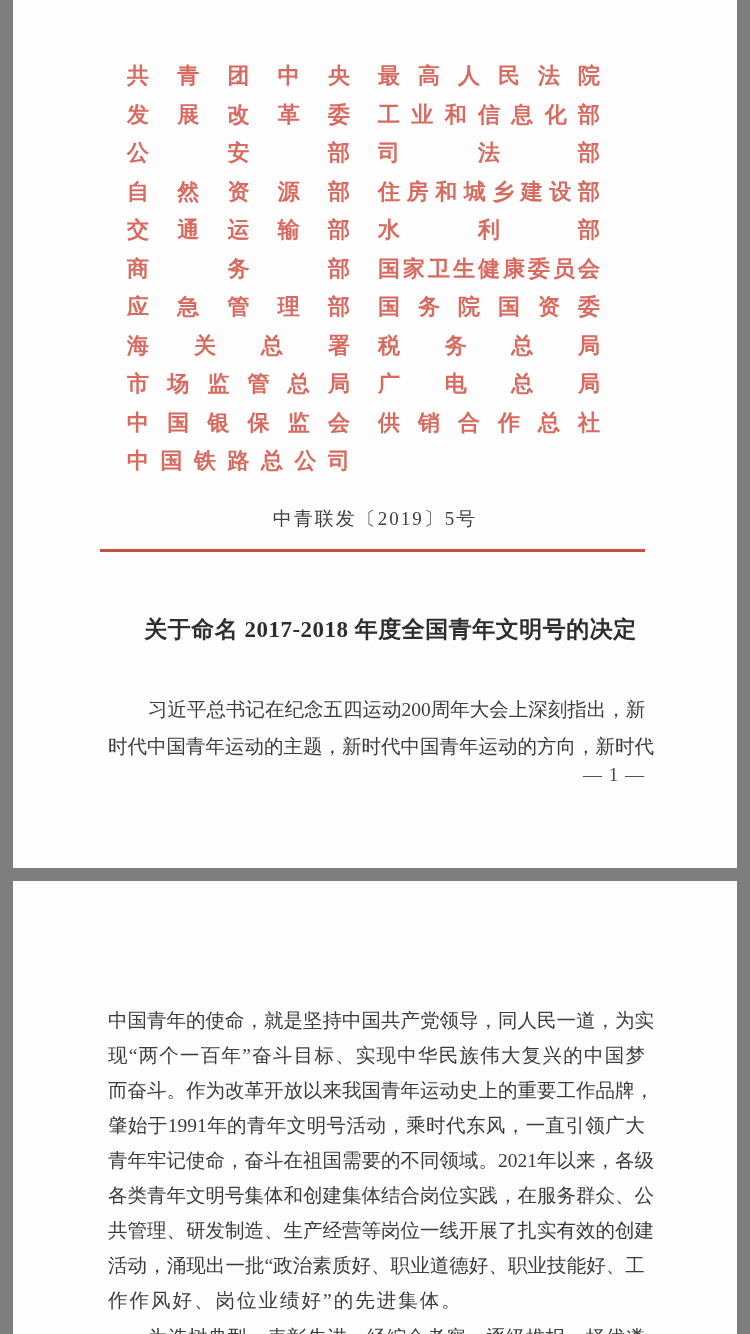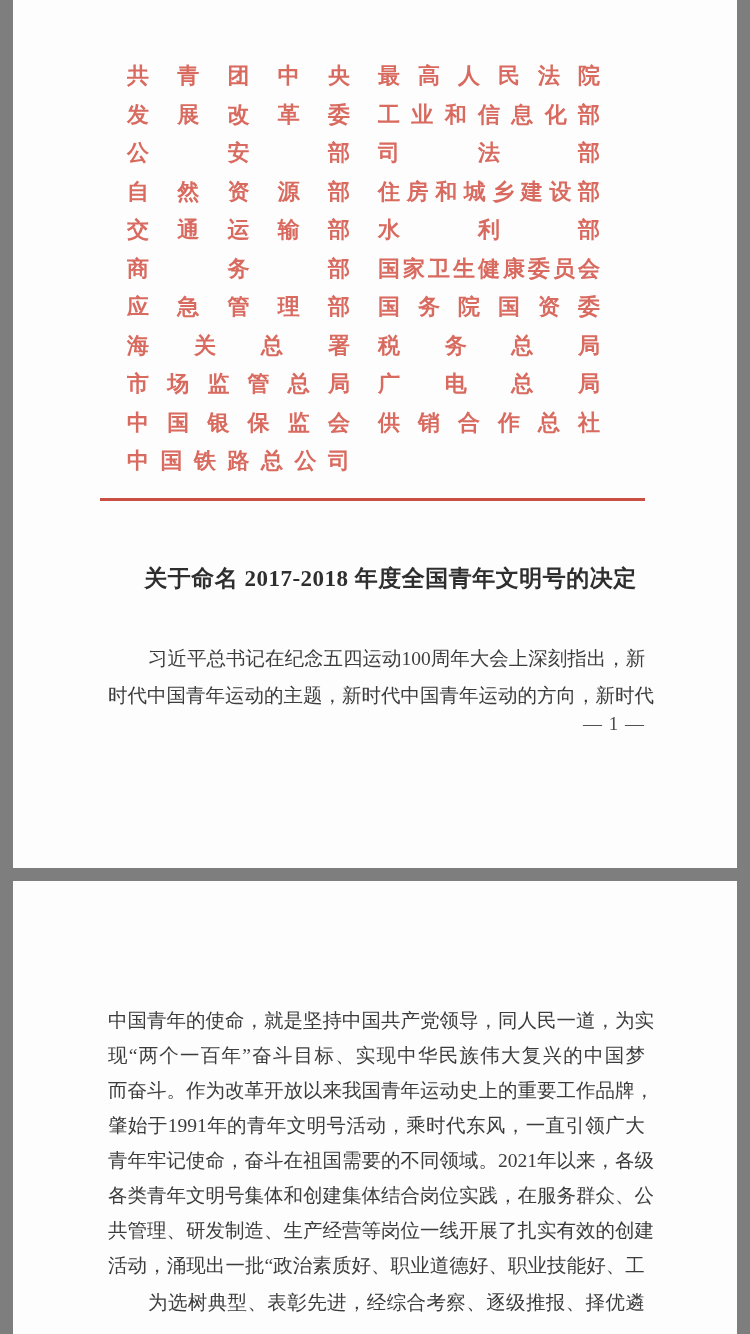--- a/index.html
+++ b/index.html
@@ -273,41 +273,42 @@
             <span>铁</span>
             <span>路</span>
             <span>总</span>
             <span>公</span>
             <span>司</span>
           </span>
         <span class="m-cell m-right"></span>
       </div>
     </div>
 
+    <div class="doc-number">中青联发〔2019〕5号</div>
 
     <div class="red-rule"></div>
 
     <div class="doc-title">关于命名 2017-2018 年度全国青年文明号的决定</div>
 
     <div class="body-block">
       <div class="line indent">
           <span>习</span>
           <span>近</span>
           <span>平</span>
           <span>总</span>
           <span>书</span>
           <span>记</span>
           <span>在</span>
           <span>纪</span>
           <span>念</span>
           <span>五</span>
           <span>四</span>
           <span>运</span>
           <span>动</span>
-          <span>100</span>
+          <span>200</span>
           <span>周</span>
           <span>年</span>
           <span>大</span>
           <span>会</span>
           <span>上</span>
           <span>深</span>
           <span>刻</span>
           <span>指</span>
           <span>出</span>
           <span>，</span>
@@ -579,20 +580,21 @@
           <span>好</span>
           <span>、</span>
           <span>职</span>
           <span>业</span>
           <span>技</span>
           <span>能</span>
           <span>好</span>
           <span>、</span>
           <span>工</span>
         </div>
+      <div class="line plain">作作风好、岗位业绩好”的先进集体。</div>
       <div class="line indent" style="margin-top:2px;">
           <span>为</span>
           <span>选</span>
           <span>树</span>
           <span>典</span>
           <span>型</span>
           <span>、</span>
           <span>表</span>
           <span>彰</span>
           <span>先</span>

